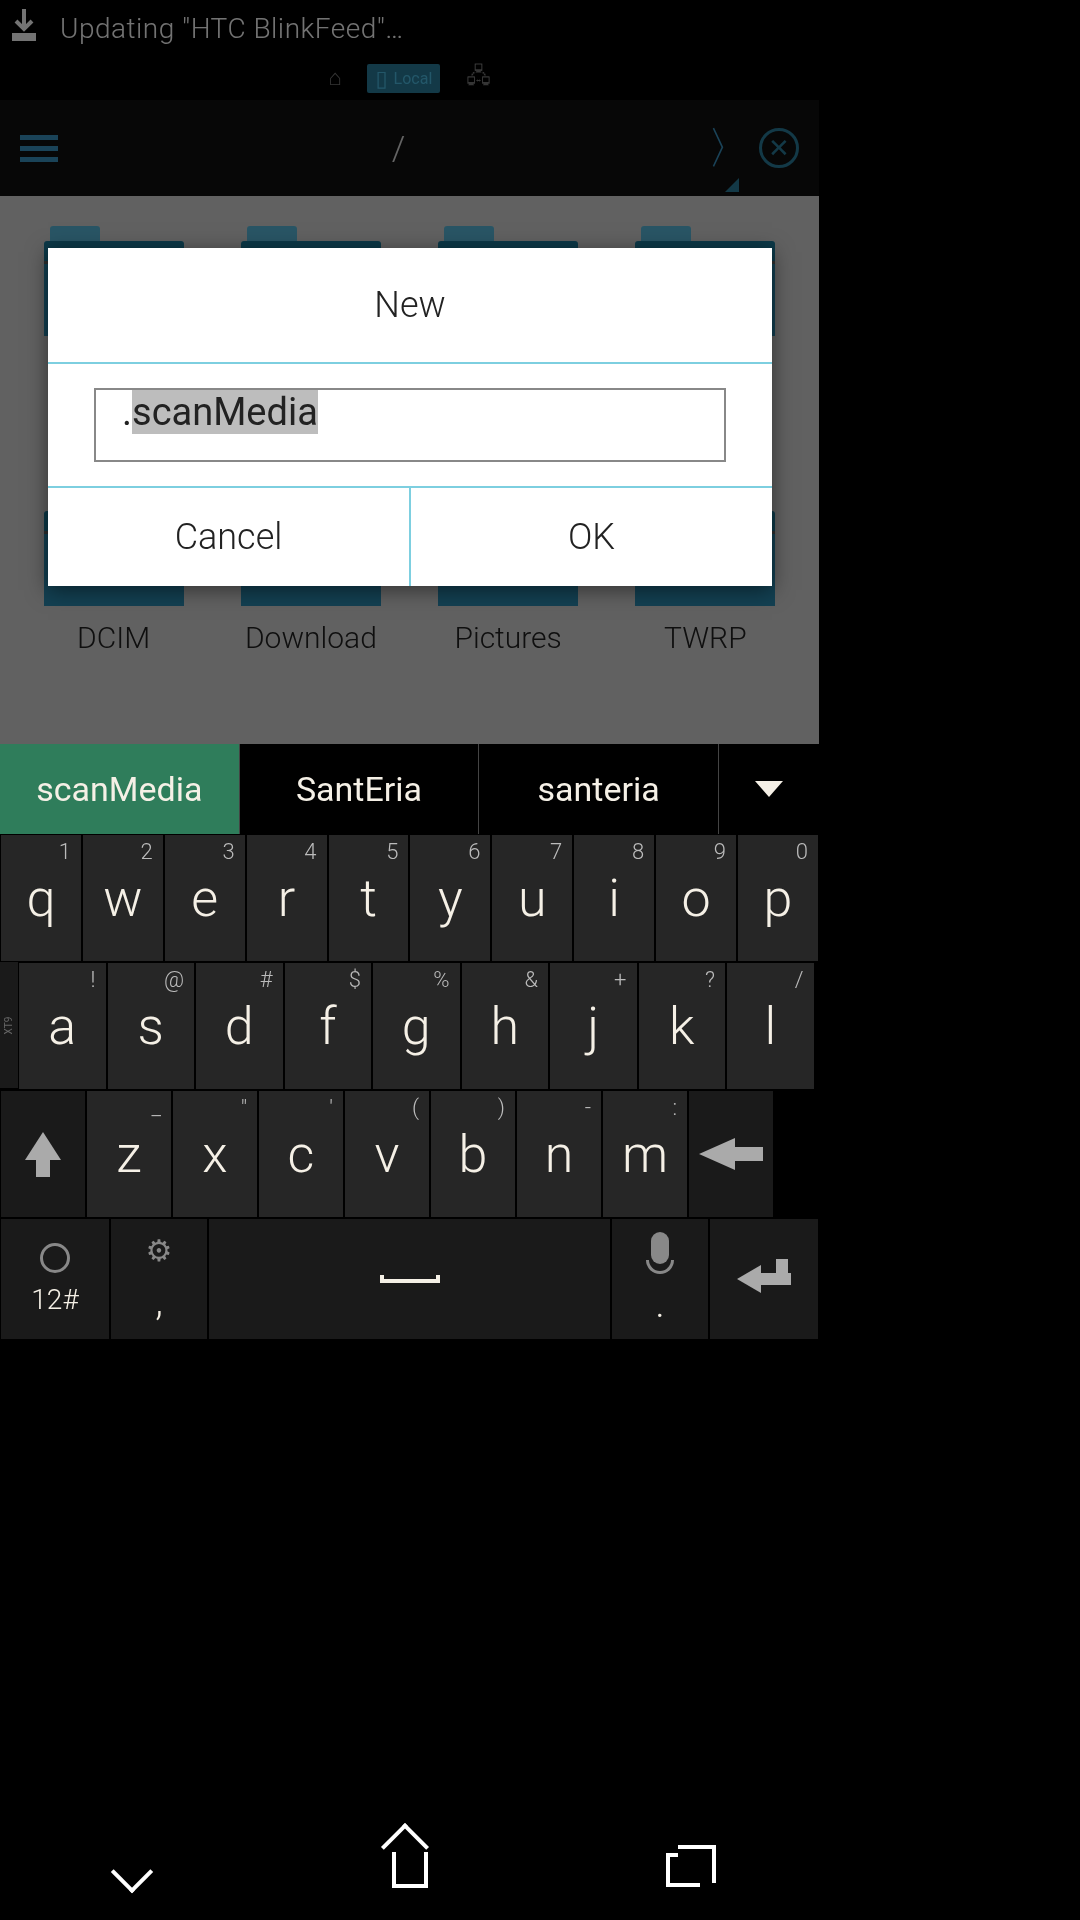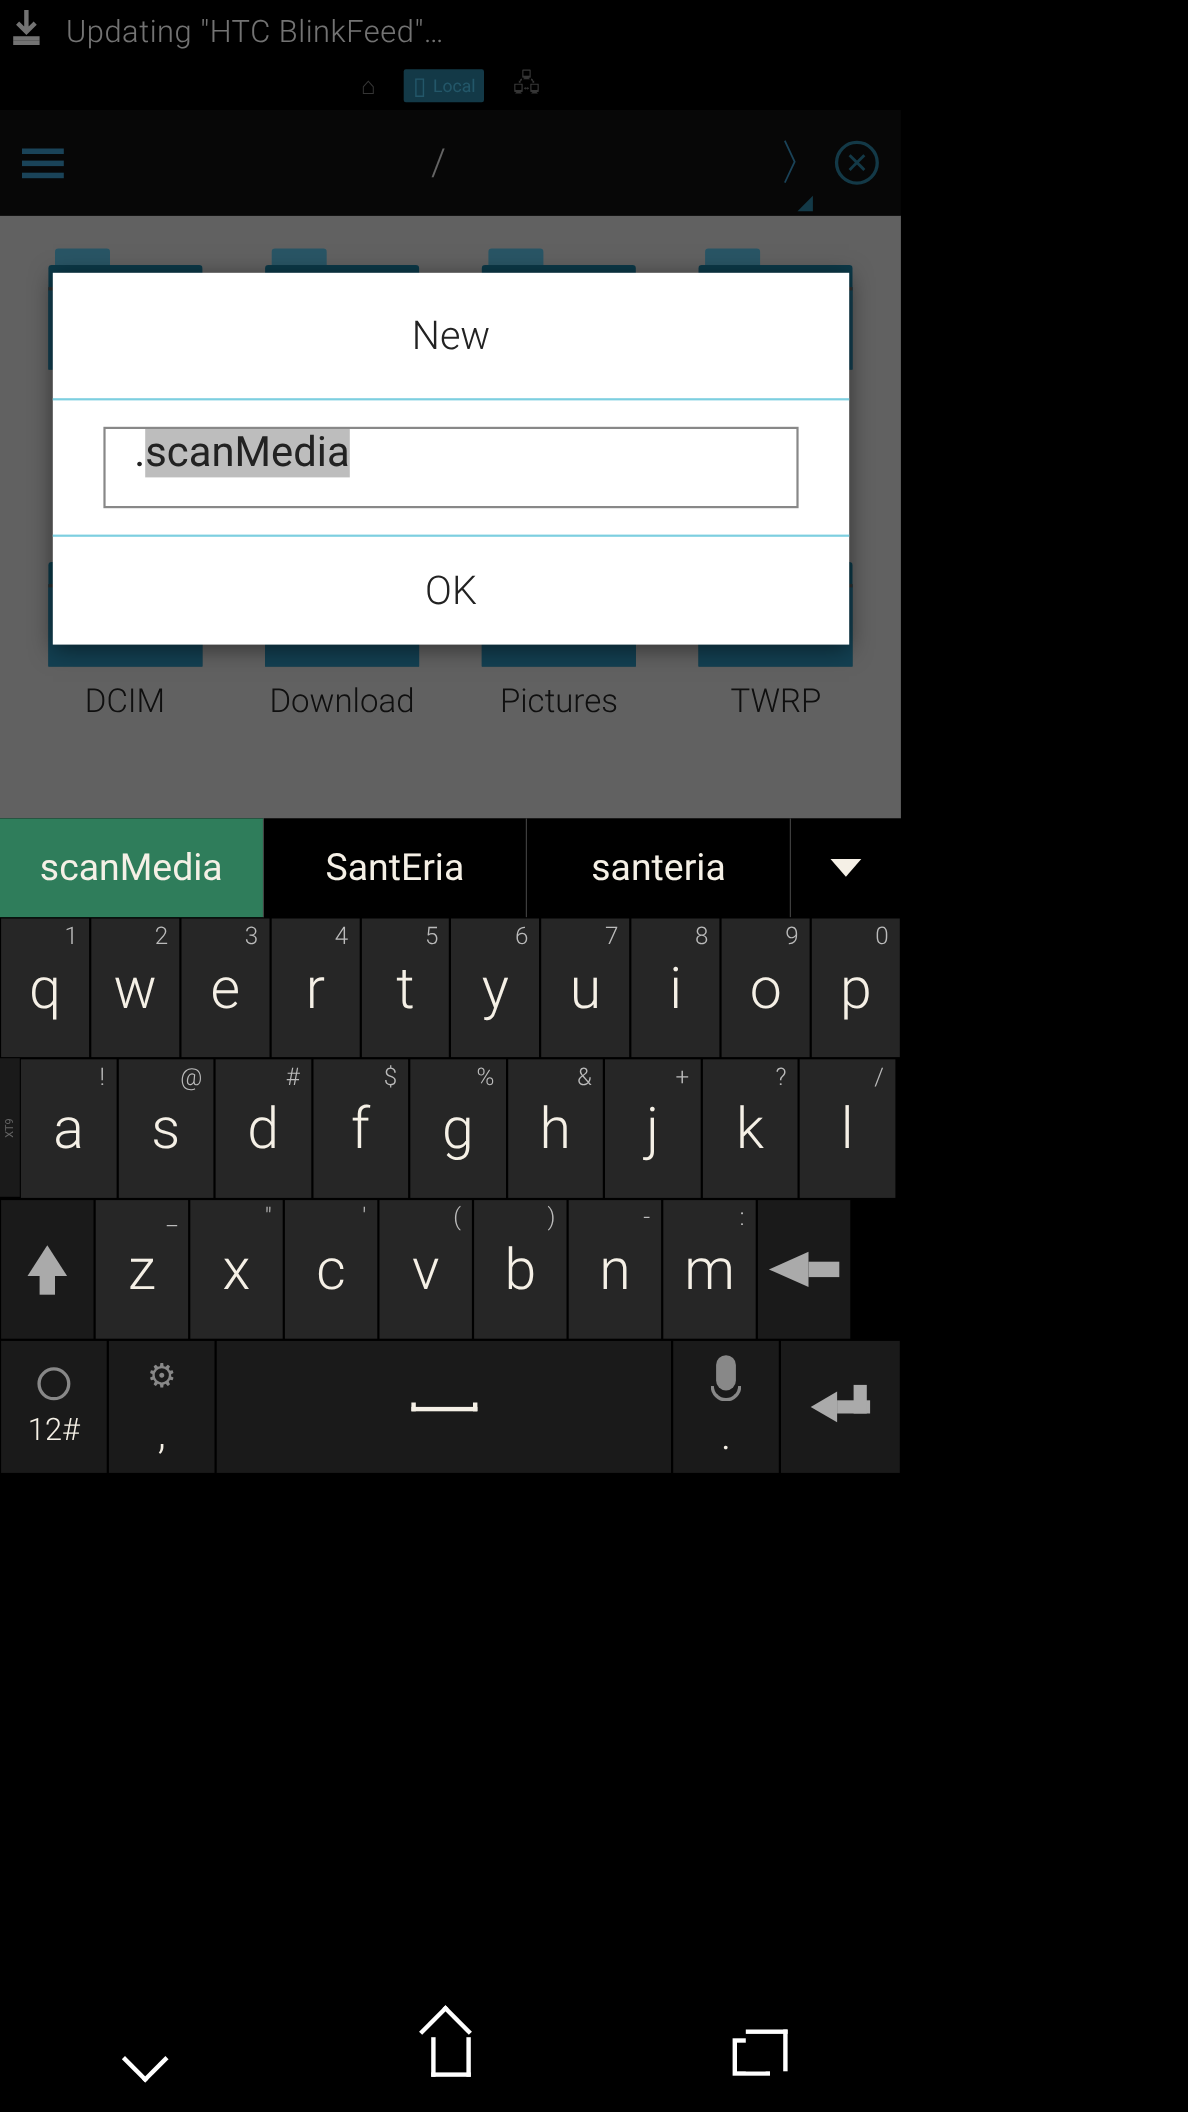--- a/index.html
+++ b/index.html
@@ -65,21 +65,21 @@
   .key.dark { background: #1a1a1a; }
   .row1 .key { width: 79.9px; height: 126px; }
   .row2k { padding-left: 0; }
   .row2k .xt9 { width: 18px; height: 126px; background: #1a1a1a; display: flex; align-items: center; justify-content: center; }
   .row2k .xt9 span { transform: rotate(-90deg); font-size: 10px; color: #666; }
   .row2k .key { width: 86.5px; height: 126px; }
   .row3 .special { width: 108px; height: 126px; }
   .row3 .key { width: 84px; height: 126px; }
   .row4 { }
   .row4 .key { height: 120px; }
-  .emoji-key { width: 96px; }
+  .emoji-key { width: 108px; }
   .comma-key { width: 96px; }
   .space-key { flex: 1; }
   .mic-key { width: 96px; }
   .enter-key { width: 108px; }
   .shift-arrow { width: 0; height: 0; border-left: 18px solid transparent; border-right: 18px solid transparent; border-bottom: 28px solid #aaa; position: relative; }
   .shift-stem { width: 14px; height: 18px; background: #aaa; margin-top: -1px; }
   .back-arrow { width: 0; height: 0; border-top: 16px solid transparent; border-bottom: 16px solid transparent; border-right: 36px solid #aaa; }
   .back-tail { width: 28px; height: 14px; background: #aaa; }
   .enter-arr { display: flex; align-items: center; }
   .enter-tail { width: 30px; height: 12px; background: #aaa; }
@@ -208,20 +208,21 @@
 </div>
 
 <div class="dim"></div>
 
 <div class="dialog">
   <div class="dialog-title">New</div>
   <div class="dialog-body">
     <div class="text-input"><span>.</span><span class="sel">scanMedia</span></div>
   </div>
   <div class="dialog-actions">
+    <div class="dialog-btn cancel">Cancel</div>
     <div class="dialog-btn">OK</div>
   </div>
 </div>
 
 <div class="suggestions">
   <div class="sug primary">scanMedia</div>
   <div class="sug">SantEria</div>
   <div class="sug">santeria</div>
   <div class="sug-more">
       <div class="tri-down"></div>

